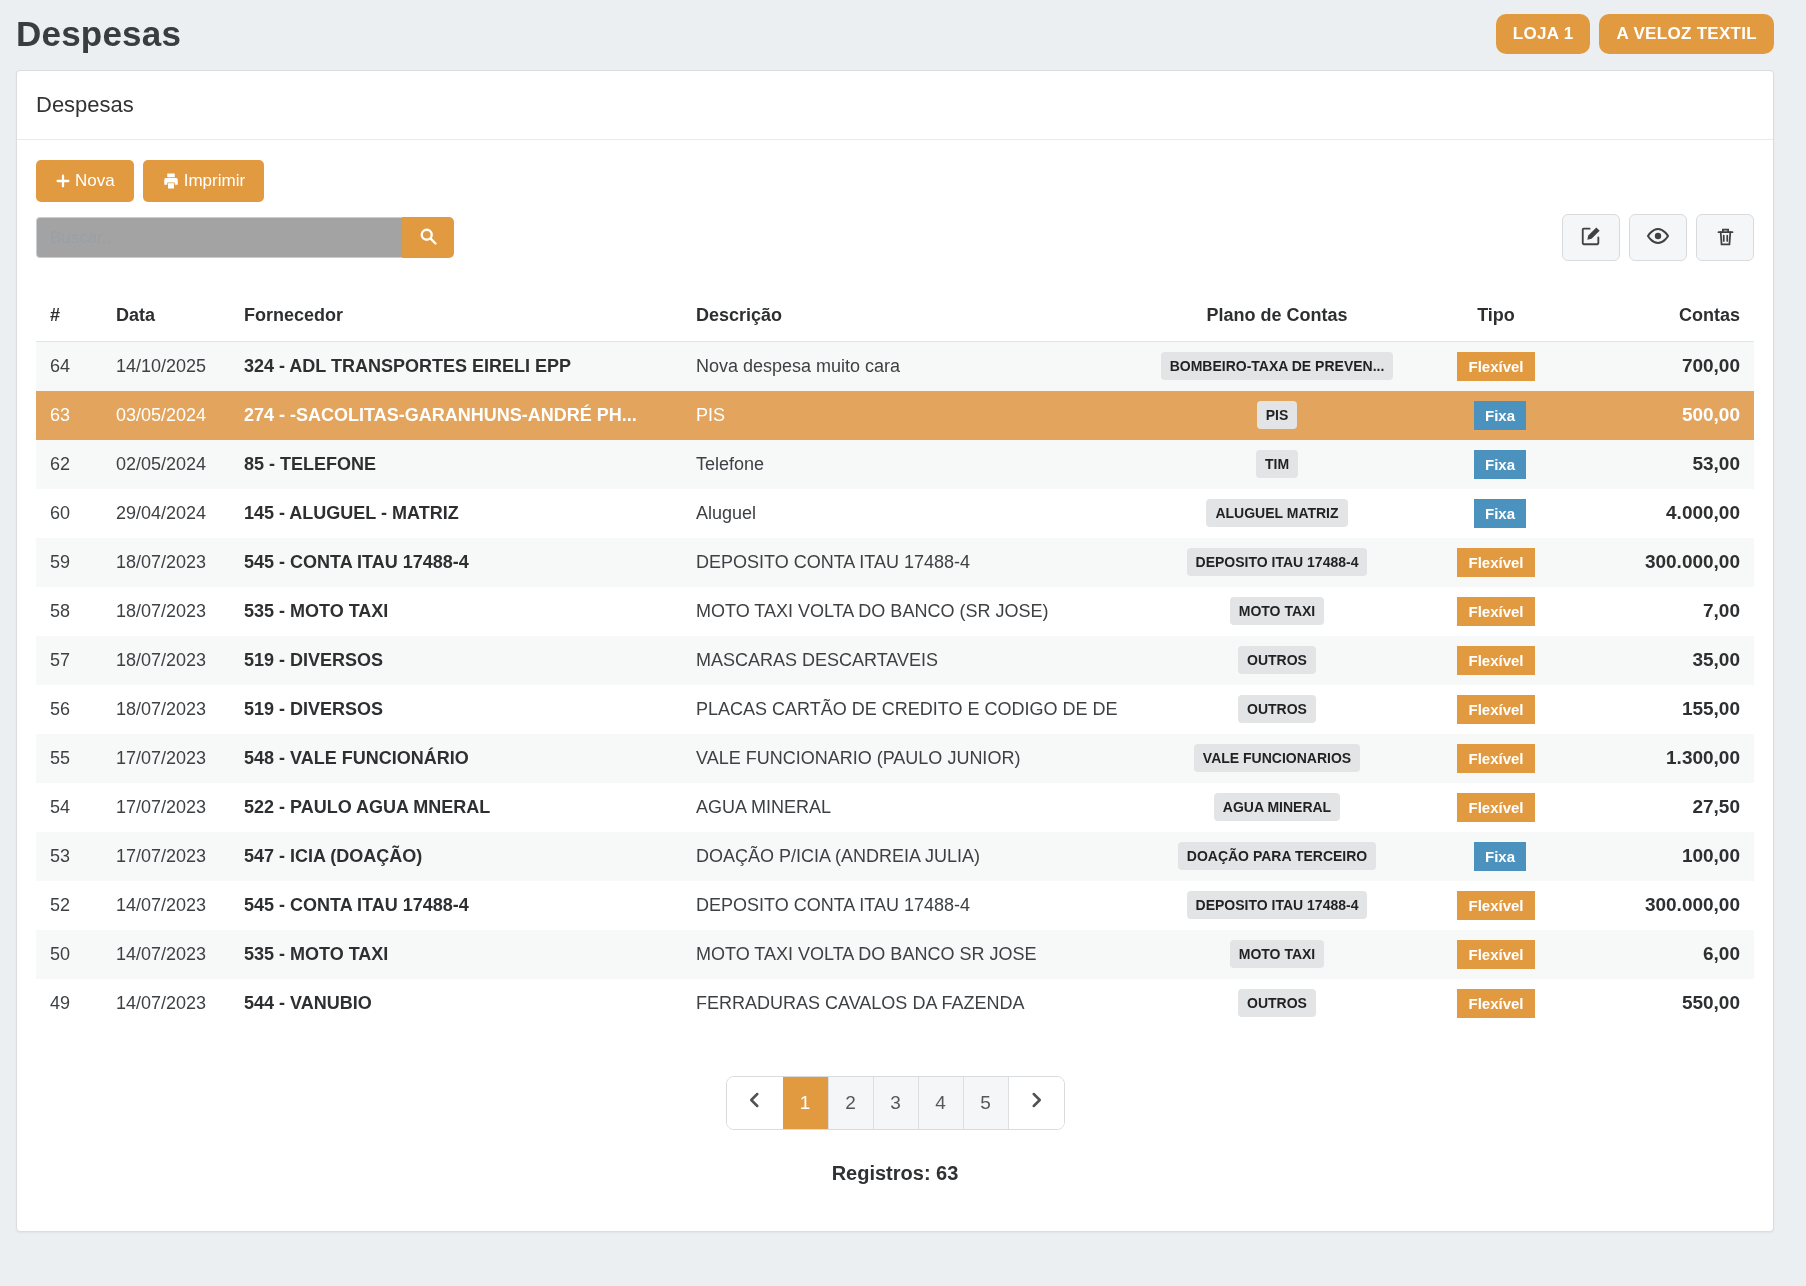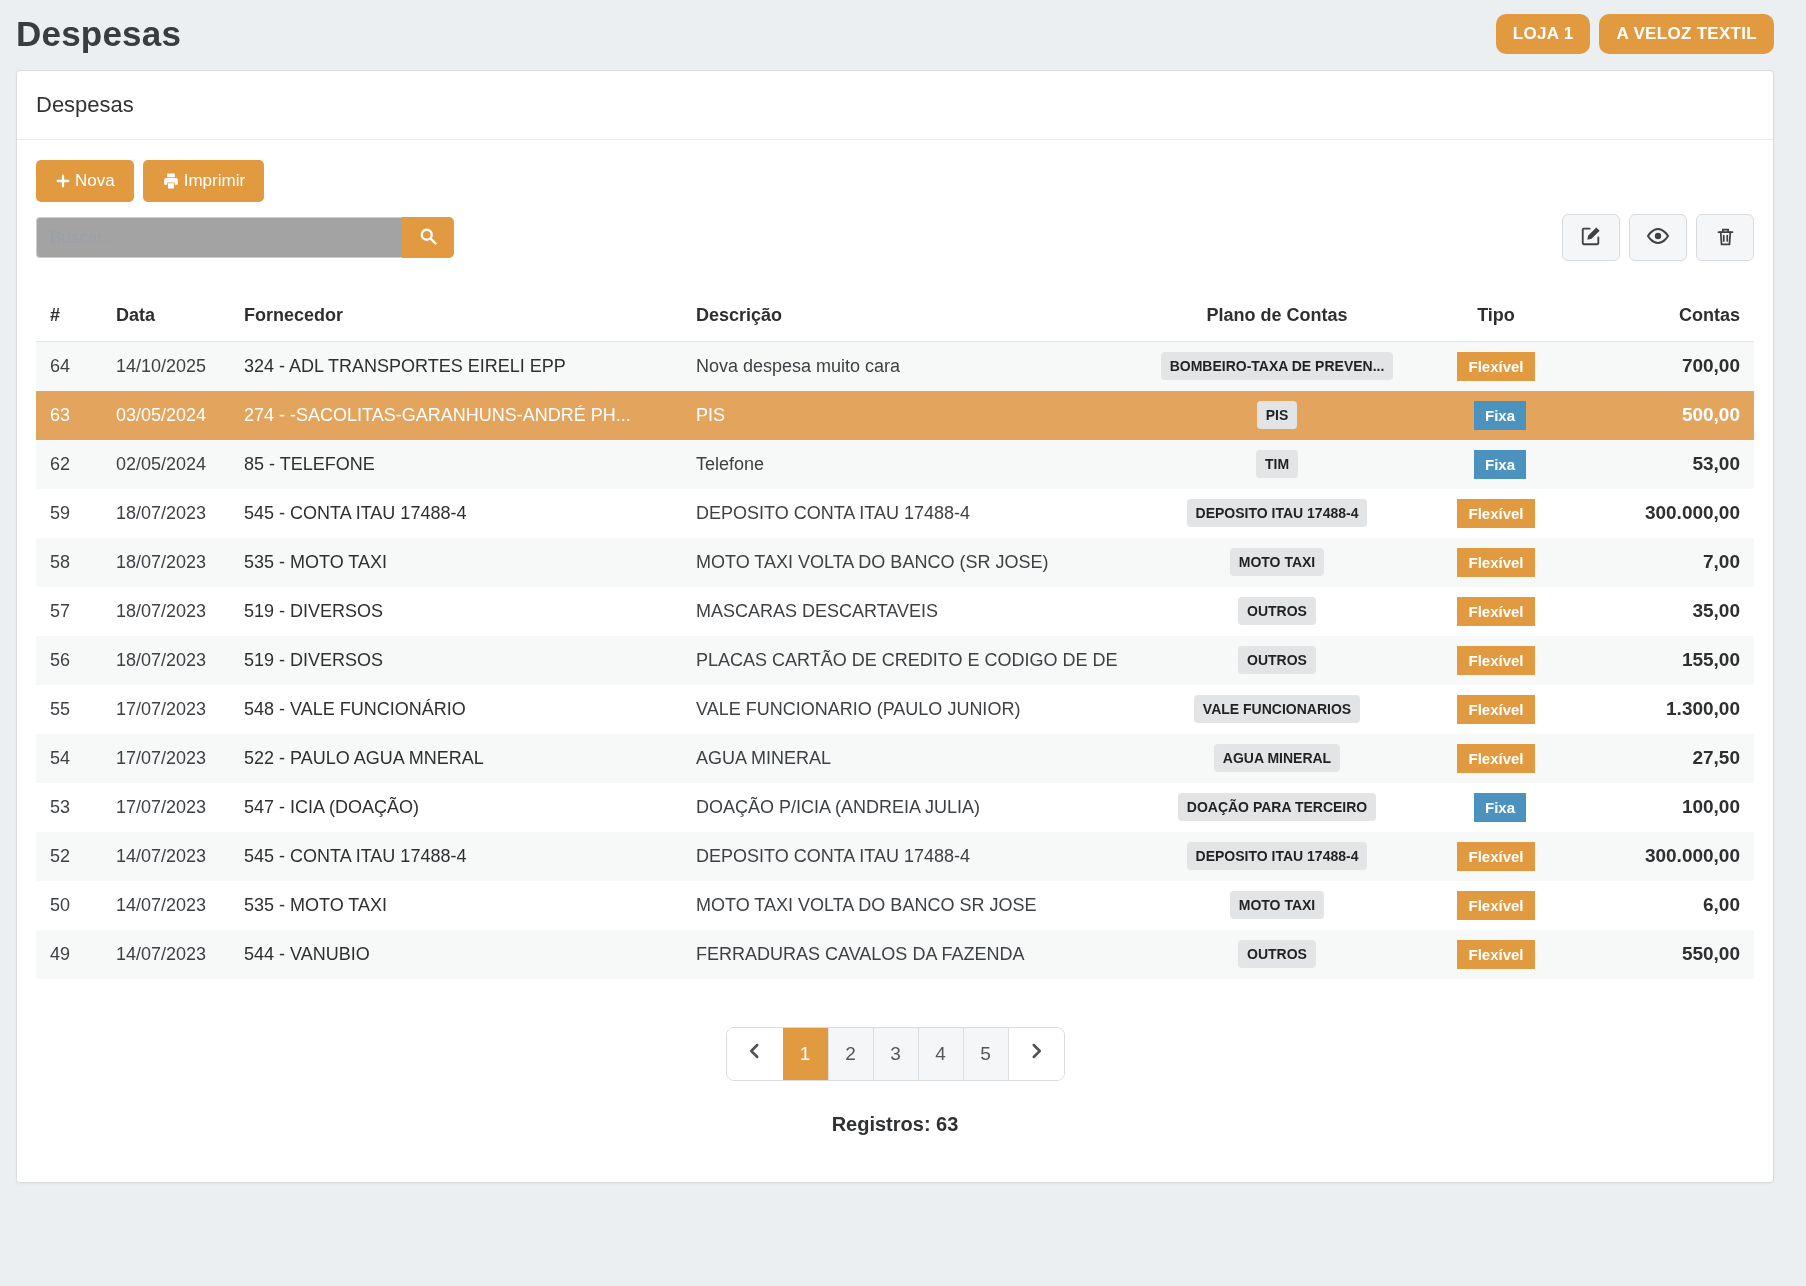--- a/index.html
+++ b/index.html
@@ -82,21 +82,21 @@
   col.c1{width:66px;} col.c2{width:128px;} col.c3{width:452px;}
   col.c4{width:436px;} col.c5{width:318px;} col.c6{width:120px;} col.c7{width:auto;}
   thead th{
     text-align:left;font-size:18px;font-weight:bold;color:#2d2f31;
     padding:8px 14px 15px 14px;border-bottom:1px solid #e4e4e4;
   }
   thead th.center{text-align:center;}
   thead th.right{text-align:right;}
   tbody td{height:49px;padding:0 14px;white-space:nowrap;overflow:hidden;}
   tbody tr:nth-child(odd){background:#f7f8f8;}
-  td.c-supplier{font-weight:normal;color:#2d2f31;}
+  td.c-supplier{font-weight:bold;color:#2d2f31;}
   td.c-plan,td.c-type{text-align:center;}
   td.c-value{text-align:right;font-weight:bold;font-size:19px;color:#2d2f31;}
   tr.highlight, tr.highlight:nth-child(odd){background:var(--hl-row);}
   tr.highlight td, tr.highlight td.c-supplier, tr.highlight td.c-value{color:#fff;}
 
   .plan-badge{
     display:inline-block;background:#e3e4e5;color:#1f2123;
     font-size:14px;font-weight:bold;padding:6px 9px;border-radius:4px;
     white-space:nowrap;max-width:300px;overflow:hidden;vertical-align:middle;
   }
@@ -249,20 +249,29 @@
             <tr>
     <td class="c-id">62</td>
     <td class="c-date">02/05/2024</td>
     <td class="c-supplier">85 - TELEFONE</td>
     <td class="c-desc">Telefone</td>
     <td class="c-plan"><span class="plan-badge">TIM</span></td>
     <td class="c-type"><span class="type-badge fixa">Fixa</span></td>
     <td class="c-value">53,00</td>
   </tr>
             <tr>
+    <td class="c-id">60</td>
+    <td class="c-date">29/04/2024</td>
+    <td class="c-supplier">145 - ALUGUEL - MATRIZ</td>
+    <td class="c-desc">Aluguel</td>
+    <td class="c-plan"><span class="plan-badge">ALUGUEL MATRIZ</span></td>
+    <td class="c-type"><span class="type-badge fixa">Fixa</span></td>
+    <td class="c-value">4.000,00</td>
+  </tr>
+            <tr>
     <td class="c-id">59</td>
     <td class="c-date">18/07/2023</td>
     <td class="c-supplier">545 - CONTA ITAU 17488-4</td>
     <td class="c-desc">DEPOSITO CONTA ITAU 17488-4</td>
     <td class="c-plan"><span class="plan-badge">DEPOSITO ITAU 17488-4</span></td>
     <td class="c-type"><span class="type-badge flexivel">Flexível</span></td>
     <td class="c-value">300.000,00</td>
   </tr>
             <tr>
     <td class="c-id">58</td>

